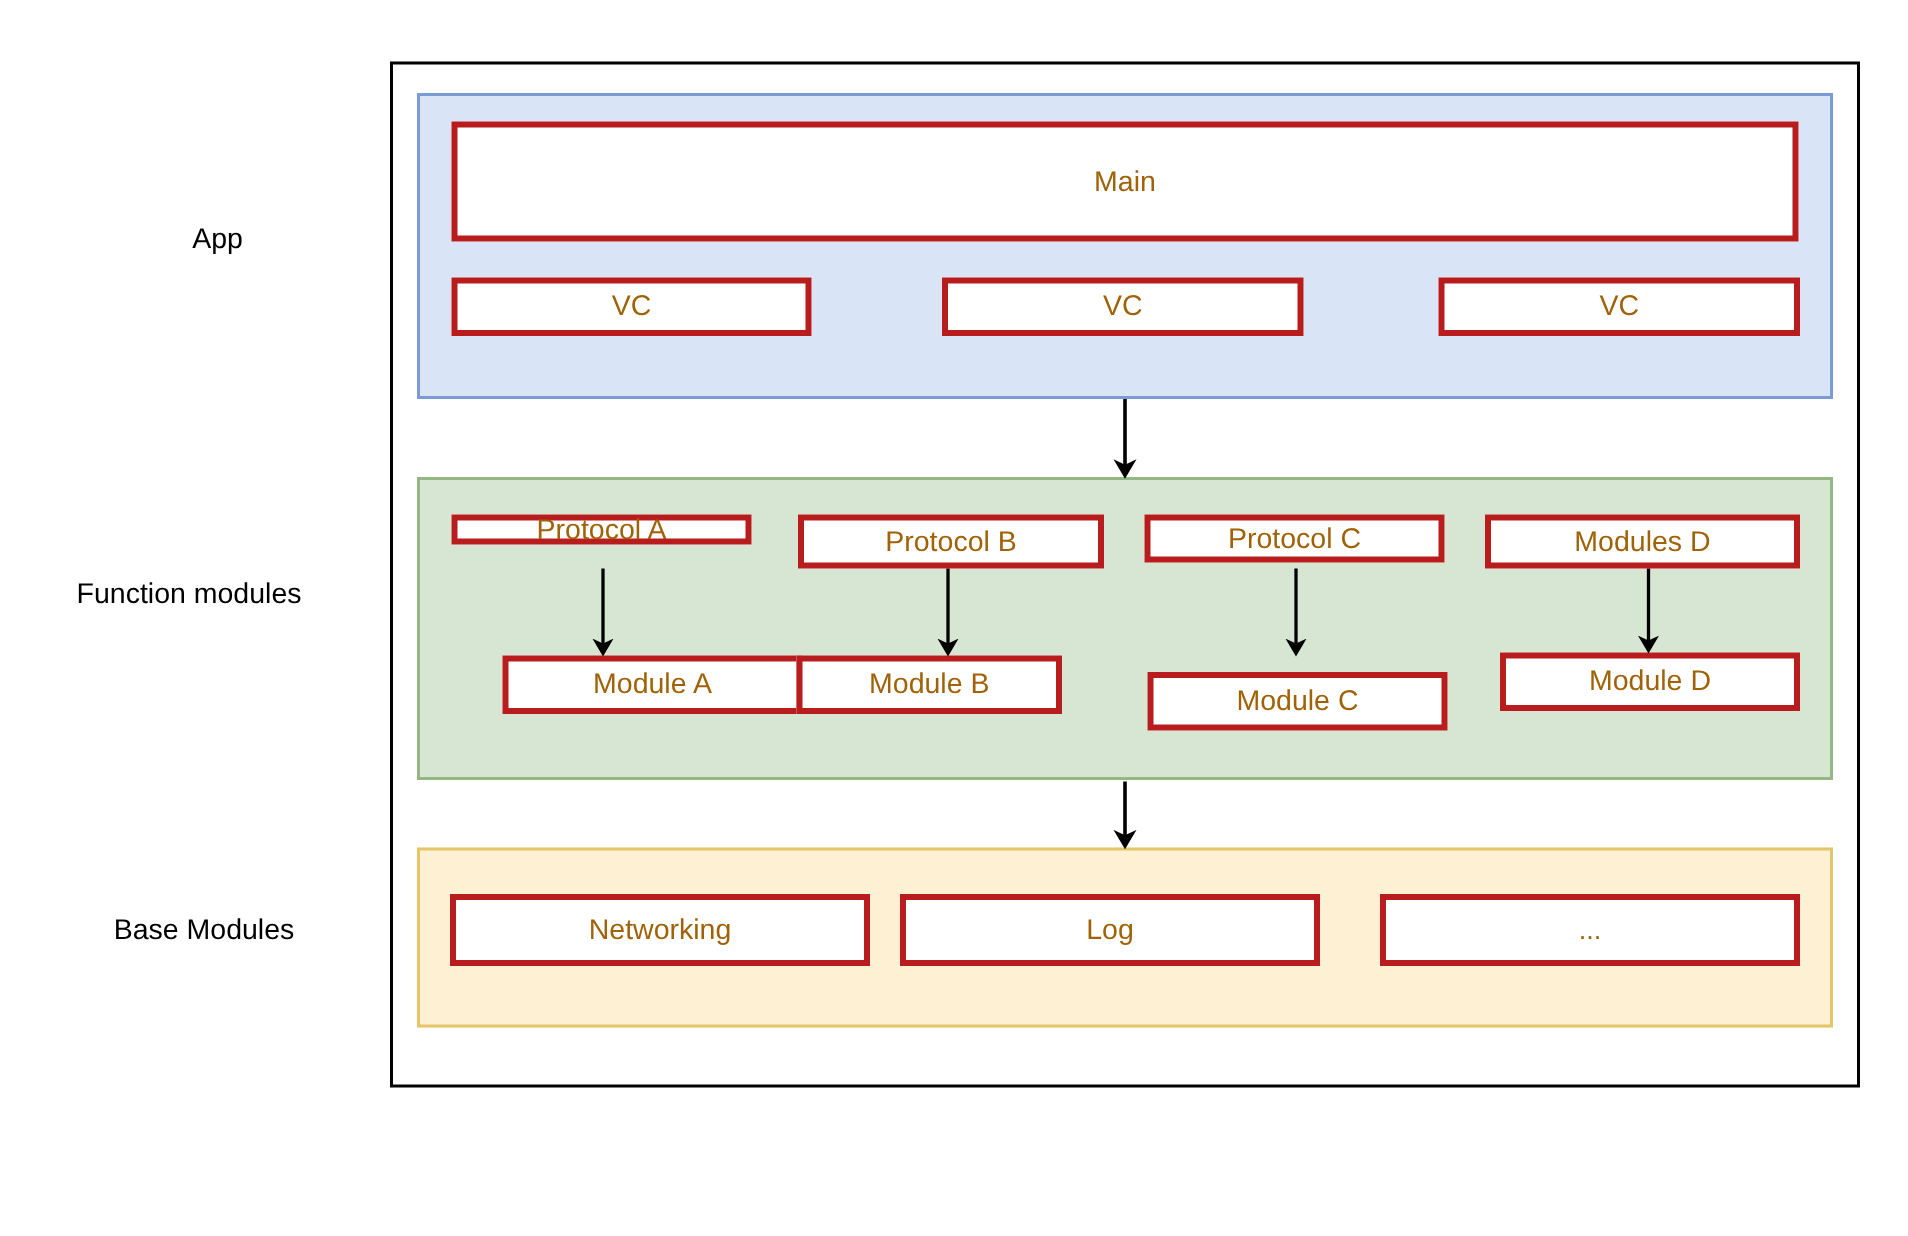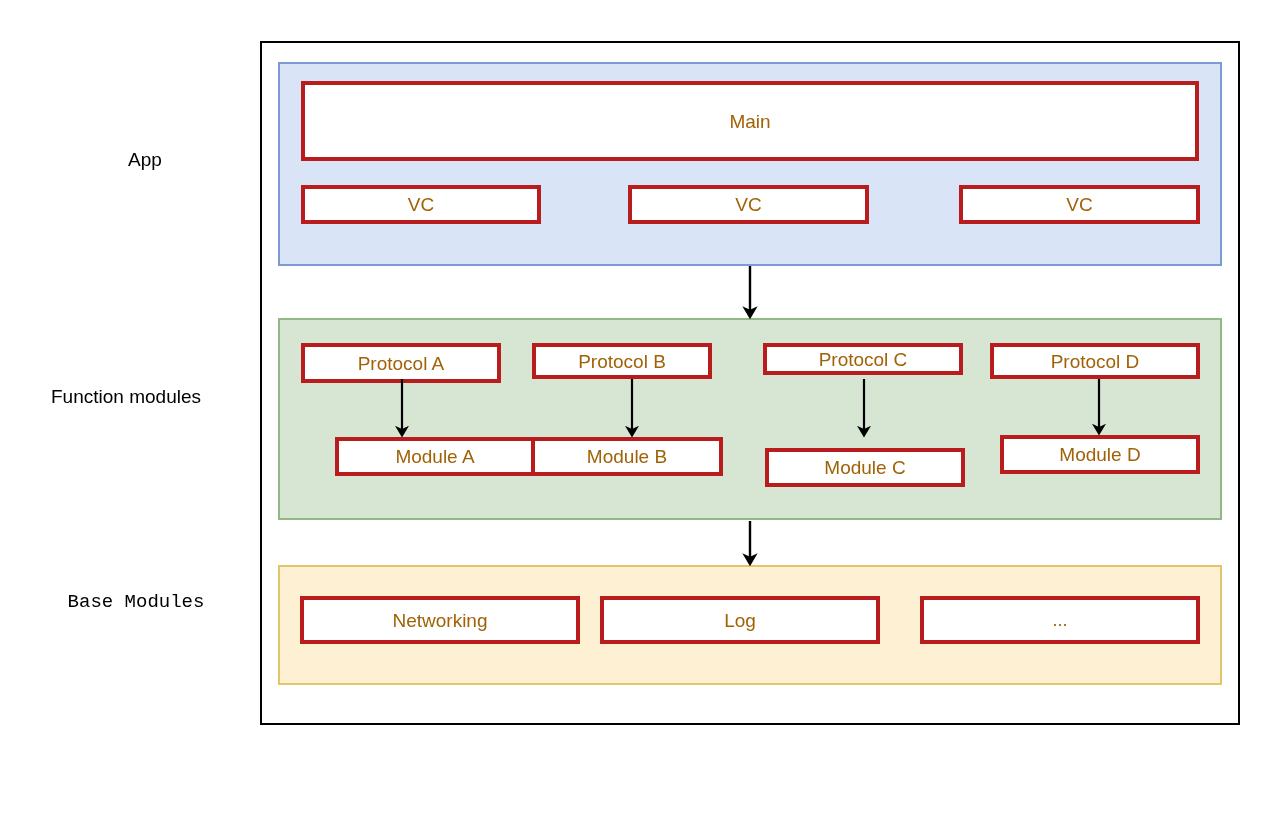--- a/index.html
+++ b/index.html
@@ -92,27 +92,27 @@
   }
   .node.small-text { font-size: 18px; }
 
   
   #node-main { left: 301px; top: 81px;  width: 898px; height: 80px; }
   #node-vc-0 { left: 301px; top: 185px; width: 240px; height: 39px; }
   #node-vc-1 { left: 628px; top: 185px; width: 241px; height: 39px; }
   #node-vc-2 { left: 959px; top: 185px; width: 241px; height: 39px; }
 
   
-  #node-protocol-0 { left: 301px; top: 343px; width: 200px; height: 40px; }
-  #node-protocol-1 { left: 532px; top: 343px; width: 180px; height: 36px; }
+  #node-protocol-0 { left: 301px; top: 343px; width: 200px; height: 20px; }
+  #node-protocol-1 { left: 532px; top: 343px; width: 204px; height: 36px; }
   #node-protocol-2 { left: 763px; top: 343px; width: 200px; height: 32px; }
   #node-protocol-3 { left: 990px; top: 343px; width: 210px; height: 36px; }
 
   #node-module-0 { left: 303px; top: 437px; width: 200px; height: 39px; margin-left: 32px; }
-  #node-module-1 { left: 531px; top: 437px; width: 192px; height: 39px; }
+  #node-module-1 { left: 531px; top: 437px; width: 177px; height: 39px; }
   #node-module-2 { left: 765px; top: 448px; width: 200px; height: 39px; }
   #node-module-3 { left: 1000px; top: 435px; width: 200px; height: 39px; }
 
   
   #node-base-0 { left: 300px; top: 596px; width: 280px; height: 48px; }
   #node-base-1 { left: 600px; top: 596px; width: 280px; height: 48px; text-align: center; }
   #node-base-2 { left: 920px; top: 596px; width: 280px; height: 48px; }
 
   
   #arrow-layer {
@@ -124,38 +124,38 @@
     pointer-events: none;
   }
 </style>
 </head>
 <body>
 
 <div id="stage">
 
   <div class="side-label" style="left:145px; top:160px;">App</div>
   <div class="side-label" style="left:126px; top:397px;">Function modules</div>
-  <div class="side-label" style="left:136px; top:602px;font-family:Liberation Mono, monospace;">Base Modules</div>
+  <div class="side-label" style="left:136px; top:621px;">Base Modules</div>
 
   <div id="outer-frame"></div>
 
   <div class="tier" id="tier-app"></div>
 
   <div class="node" id="node-main">Main</div>
 
   <div class="node" id="node-vc-0">VC</div>
   <div class="node" id="node-vc-1">VC</div>
   <div class="node" id="node-vc-2">VC</div>
 
   <div class="tier" id="tier-function"></div>
 
   <div class="node" id="node-protocol-0">Protocol A</div>
   <div class="node" id="node-protocol-1">Protocol B</div>
   <div class="node" id="node-protocol-2">Protocol C</div>
-  <div class="node" id="node-protocol-3">Protocol D</div>
+  <div class="node" id="node-protocol-3">Modules D</div>
 
   <div class="node" id="node-module-0">Module A</div>
   <div class="node" id="node-module-1">Module B</div>
   <div class="node" id="node-module-2">Module C</div>
   <div class="node" id="node-module-3">Module D</div>
 
   <div class="tier" id="tier-base"></div>
 
   <div class="node" id="node-base-0">Networking</div>
   <div class="node" id="node-base-1">Log</div>

